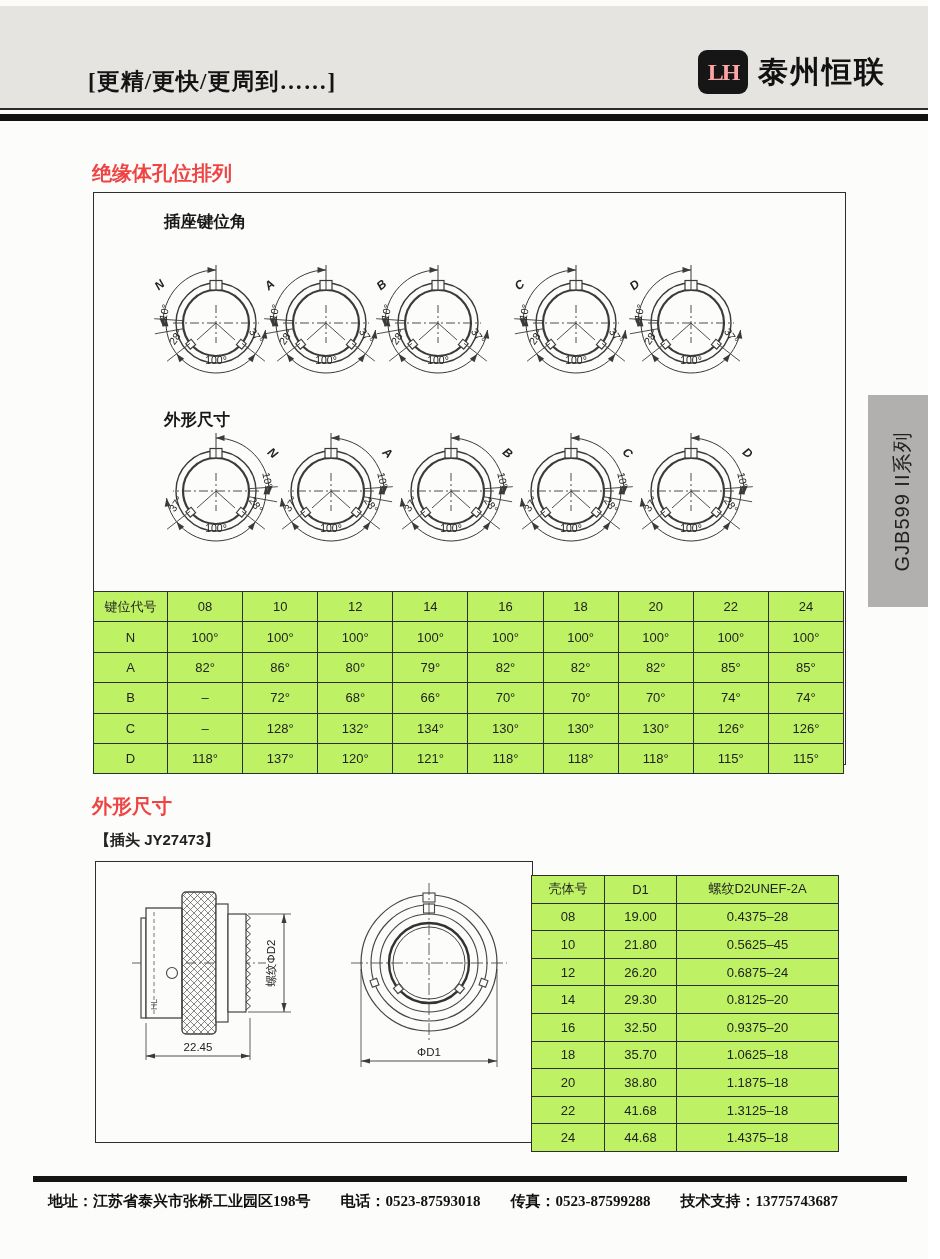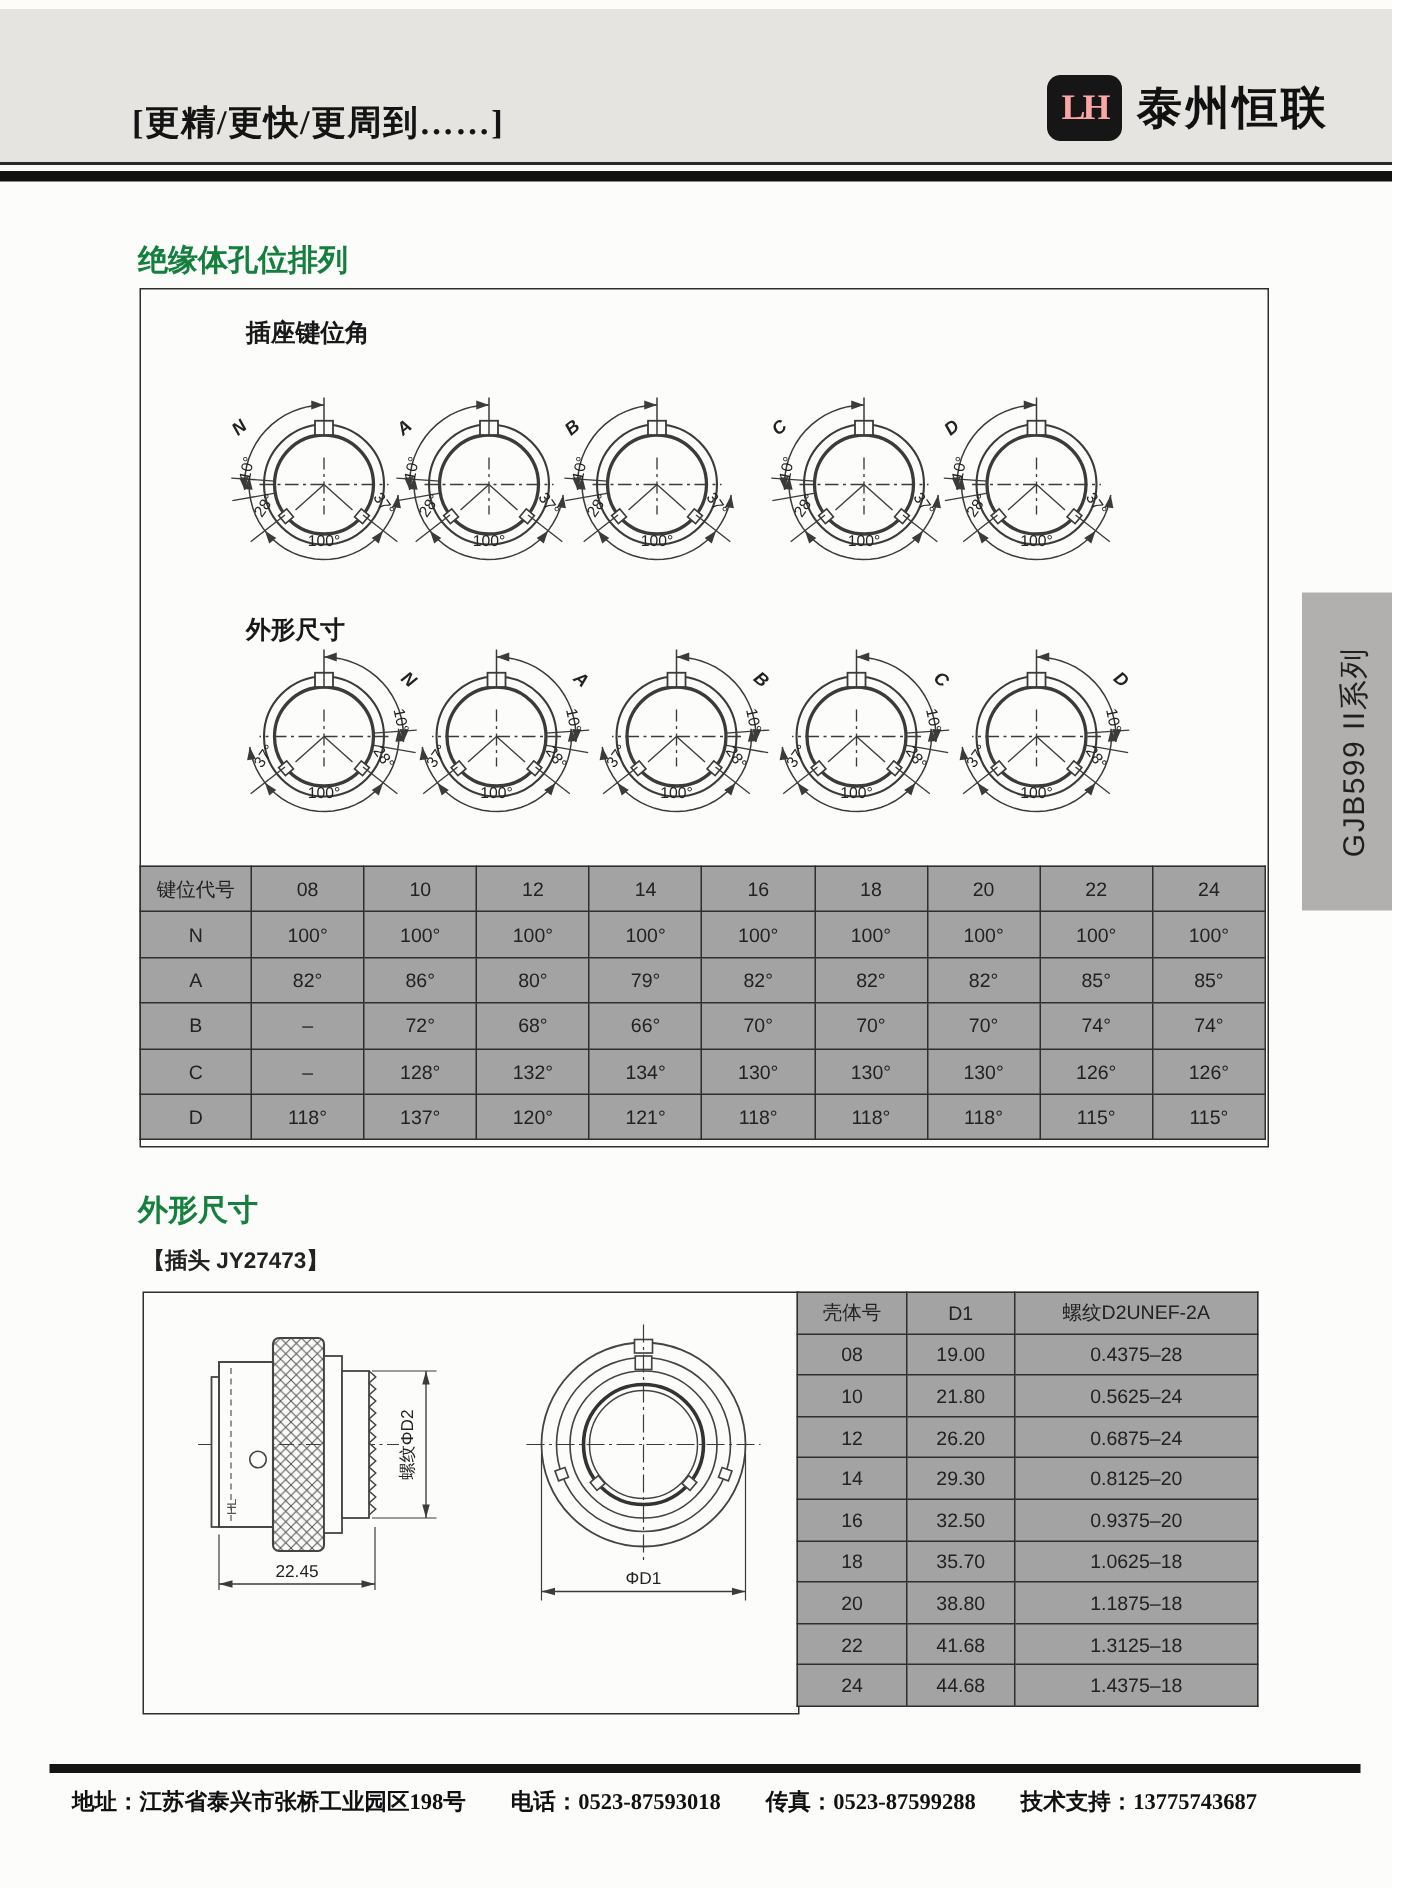--- a/index.html
+++ b/index.html
@@ -12,28 +12,28 @@
           font-size:23px;letter-spacing:1px;color:#141414;}
   .brand{position:absolute;right:42px;top:50px;display:flex;align-items:center;}
   .logo-mark{width:50px;height:44px;background:#161616;border-radius:9px;display:flex;align-items:center;justify-content:center;}
   .logo-mark span{color:#fca5a5;font-family:"Liberation Serif",serif;font-weight:bold;font-size:24px;letter-spacing:-2px;}
   .brand-name{margin-left:10px;font-size:30px;font-weight:bold;letter-spacing:2px;color:#111;}
   
   .side-tab{position:absolute;left:868px;top:395px;width:70px;height:212px;background:#b1b0ae;
             display:flex;align-items:center;justify-content:center;}
   .side-tab span{transform:rotate(-90deg);white-space:nowrap;font-size:20px;letter-spacing:1px;color:#1f1f1f;}
   
-  .h-title{position:absolute;margin:0;font-size:20px;font-weight:bold;color:#15803d;}
+  .h-title{position:absolute;margin:0;font-size:20px;font-weight:bold;color:#ef4444;}
   .sub-title{position:absolute;font-size:15px;font-weight:bold;color:#222;}
   
   .key-box{position:absolute;left:93px;top:192px;width:751px;height:571px;border:1.5px solid #2e2e2e;}
   .in-label{position:absolute;font-size:16.5px;font-weight:bold;color:#181818;text-align:right;}
   .diag{position:absolute;width:150px;height:150px;}
   
-  table.sheet{border-collapse:collapse;table-layout:fixed;width:100%;background:#a3a3a3;}
+  table.sheet{border-collapse:collapse;table-layout:fixed;width:100%;background:#bef264;margin-top:14px;}
   table.sheet th,table.sheet td{border:1.4px solid #2e2e2e;text-align:center;font-size:13px;
      color:#222;padding:0;font-weight:normal;}
   .key-table-wrap{position:absolute;left:93px;top:577px;width:751px;}
   .key-table-wrap td,.key-table-wrap th{height:29.4px;}
   .size-table-wrap{position:absolute;left:531px;top:861px;width:307px;}
   .size-table-wrap td,.size-table-wrap th{height:26.6px;}
   
   .draw-box{position:absolute;left:95px;top:861px;width:436px;height:280px;border:1.5px solid #2e2e2e;}
   .draw-box svg{position:absolute;}
   
@@ -539,21 +539,21 @@
         </thead>
       <tbody>
           <tr>
             <td>08</td>
             <td>19.00</td>
             <td>0.4375–28</td>
           </tr>
           <tr>
             <td>10</td>
             <td>21.80</td>
-            <td>0.5625–24</td>
+            <td>0.5625–45</td>
           </tr>
           <tr>
             <td>12</td>
             <td>26.20</td>
             <td>0.6875–24</td>
           </tr>
           <tr>
             <td>14</td>
             <td>29.30</td>
             <td>0.8125–20</td>

